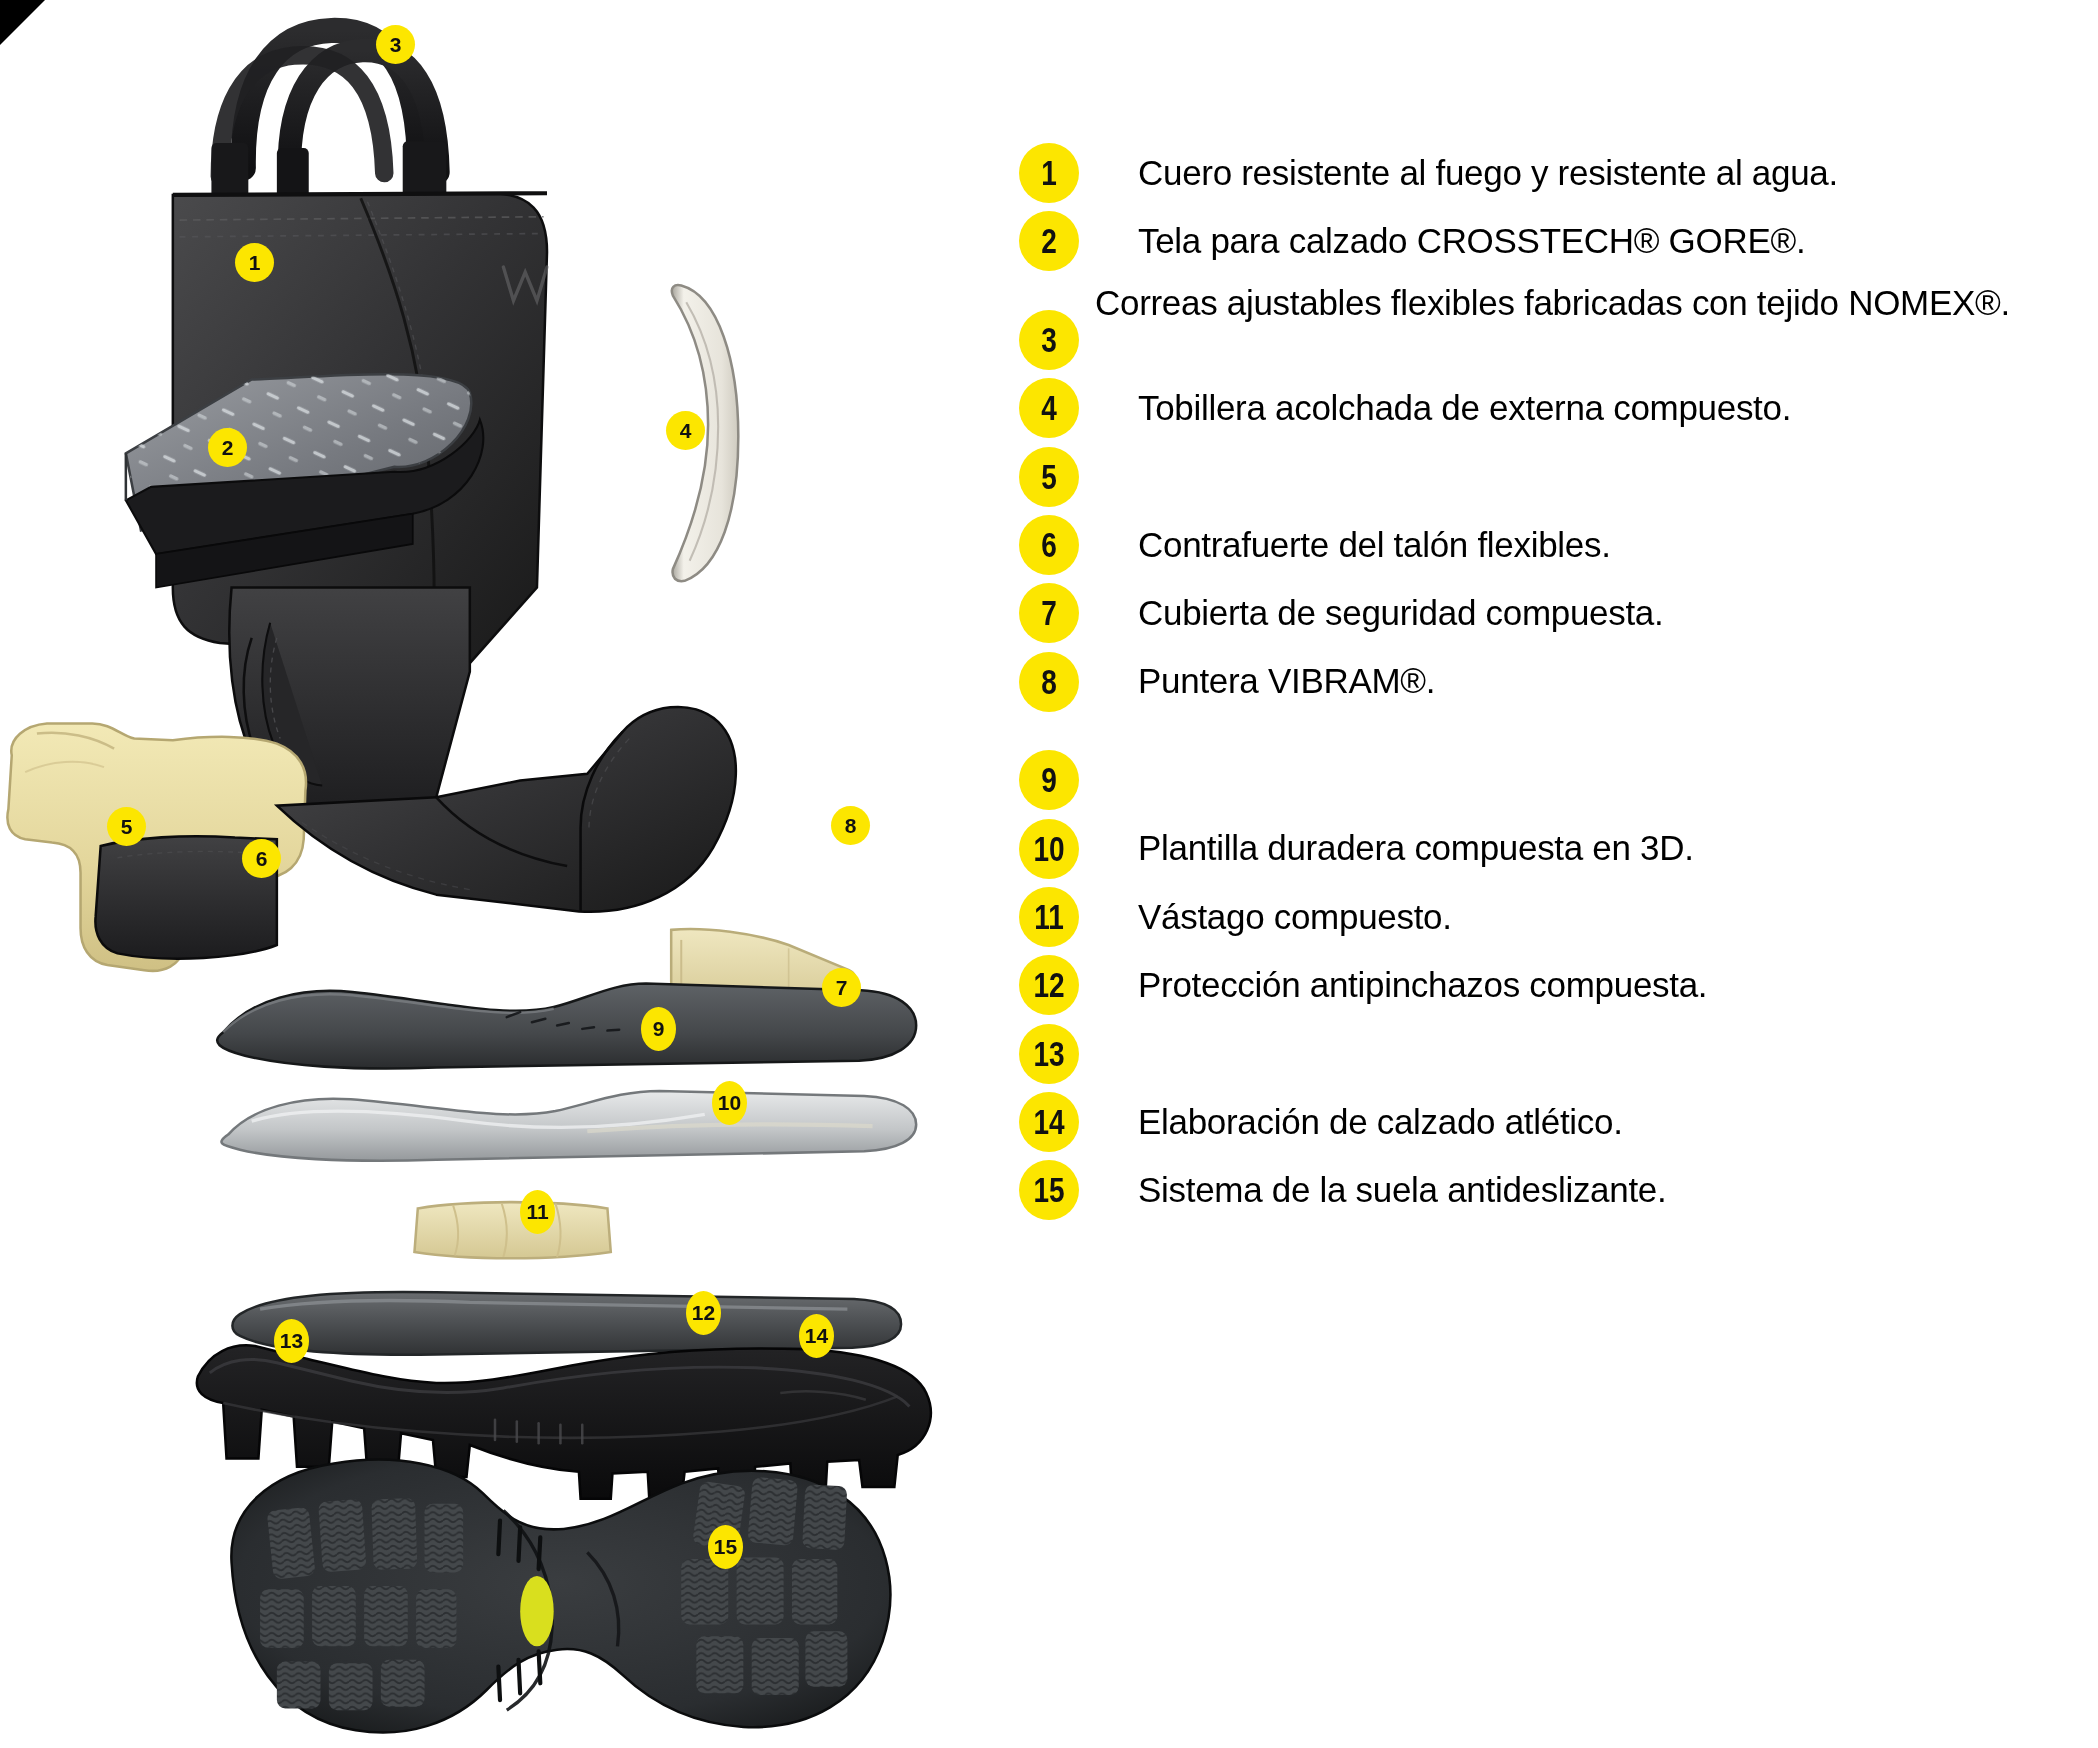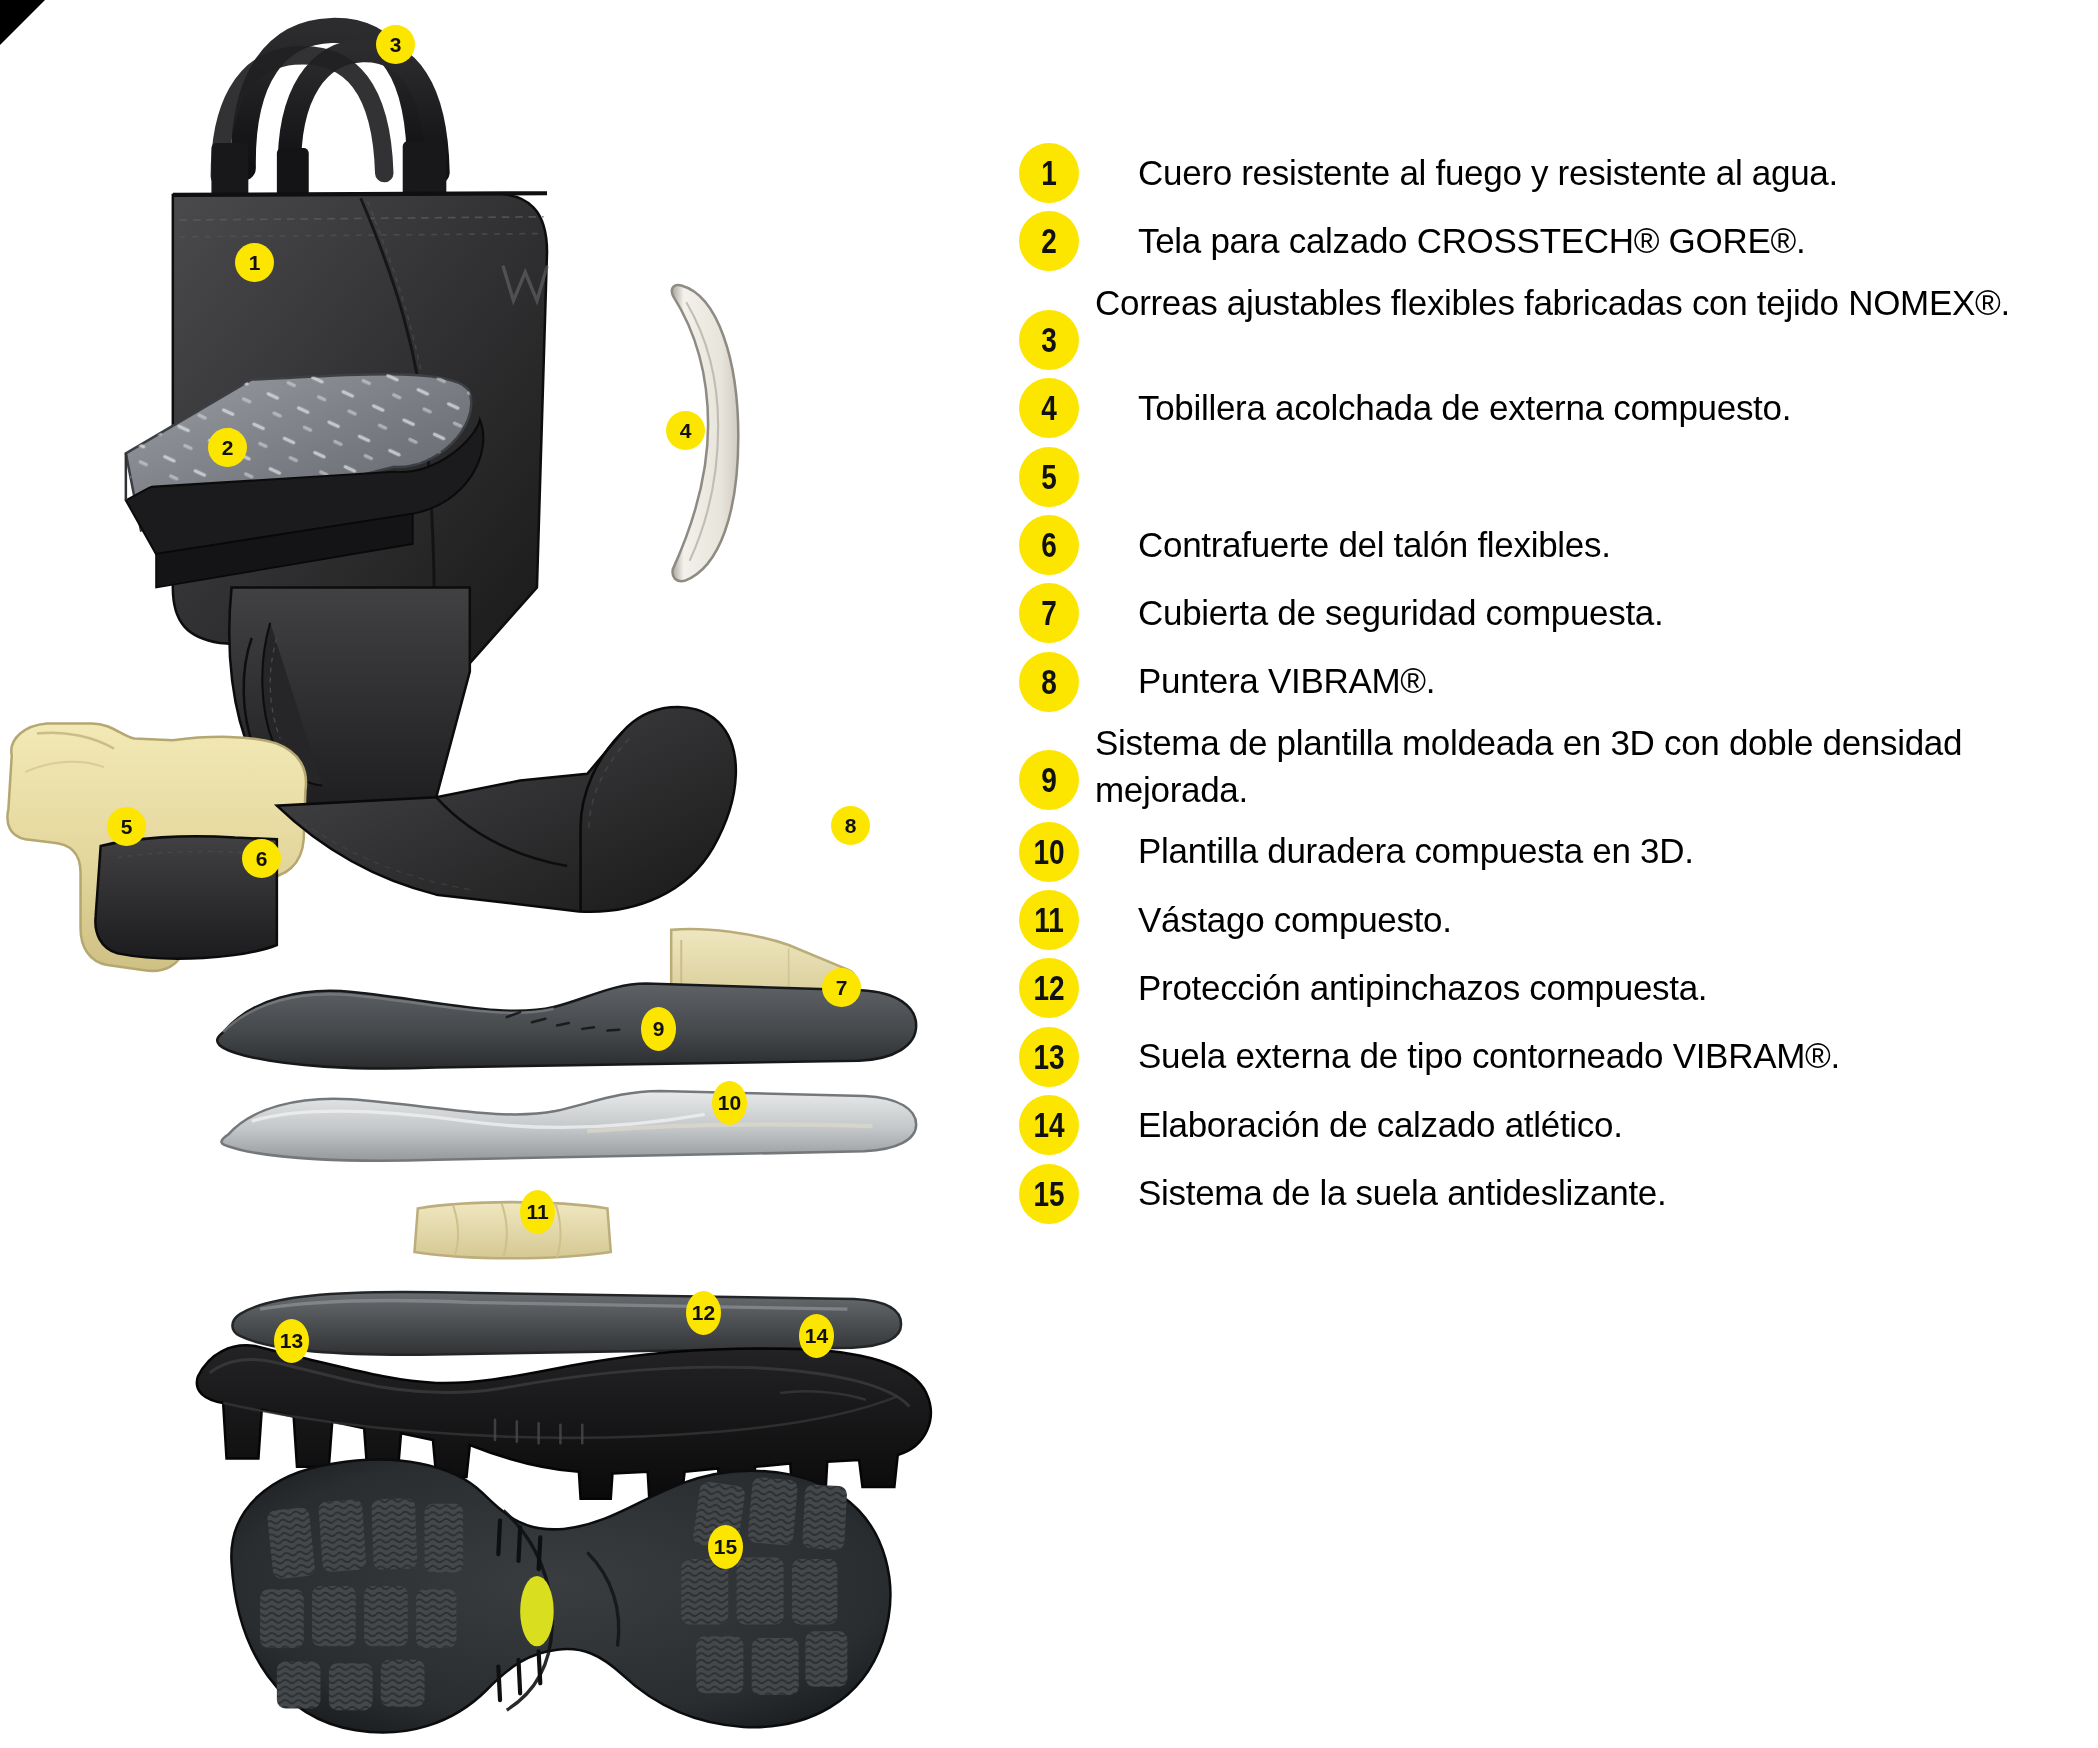--- a/index.html
+++ b/index.html
@@ -406,21 +406,20 @@
       <div class="badge-wrap">
         <span>8</span>
       </div>
       <div class="legend-text">Puntera VIBRAM®.</div>
     </div>
 
     <div class="legend-row r-tall">
       <div class="badge-wrap">
         <span>9</span>
       </div>
-      <div class="legend-text">Sistema de plantilla moldeada en 3D con doble densidad mejorada.</div>
     </div>
 
     <div class="legend-row">
       <div class="badge-wrap">
         <span>10</span>
       </div>
       <div class="legend-text">Plantilla duradera compuesta en 3D.</div>
     </div>
 
     <div class="legend-row">
@@ -434,21 +433,20 @@
       <div class="badge-wrap">
         <span>12</span>
       </div>
       <div class="legend-text">Protección antipinchazos compuesta.</div>
     </div>
 
     <div class="legend-row">
       <div class="badge-wrap">
         <span>13</span>
       </div>
-      <div class="legend-text">Suela externa de tipo contorneado VIBRAM®.</div>
     </div>
 
     <div class="legend-row">
       <div class="badge-wrap">
         <span>14</span>
       </div>
       <div class="legend-text">Elaboración de calzado atlético.</div>
     </div>
 
     <div class="legend-row">

